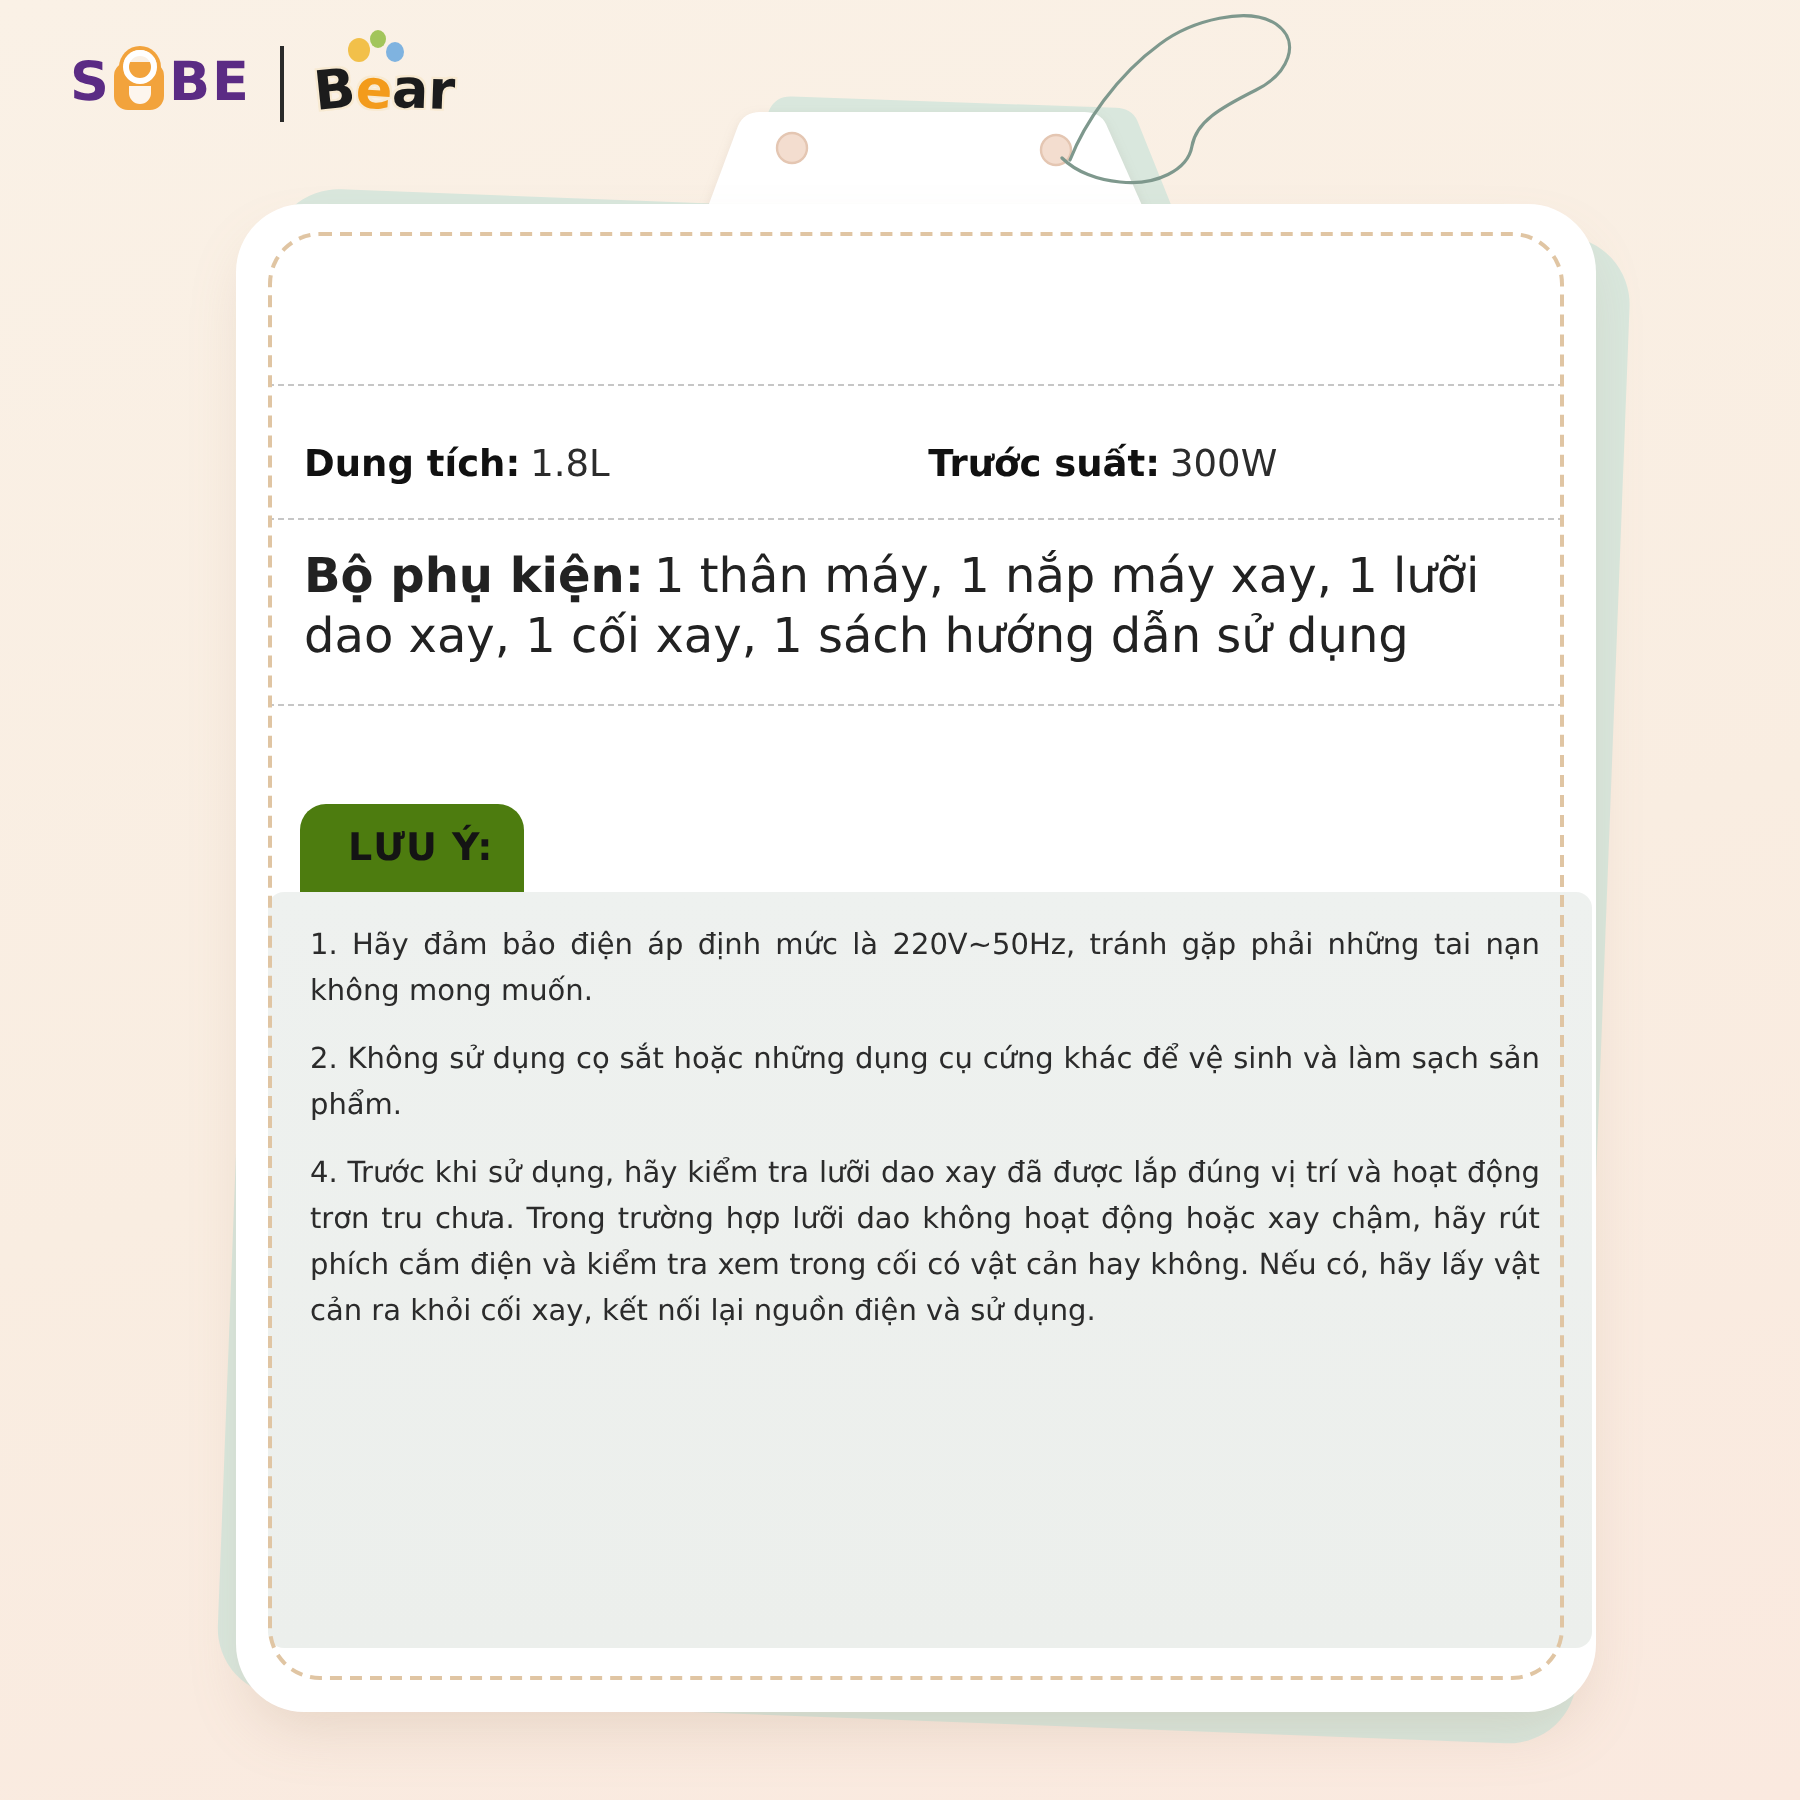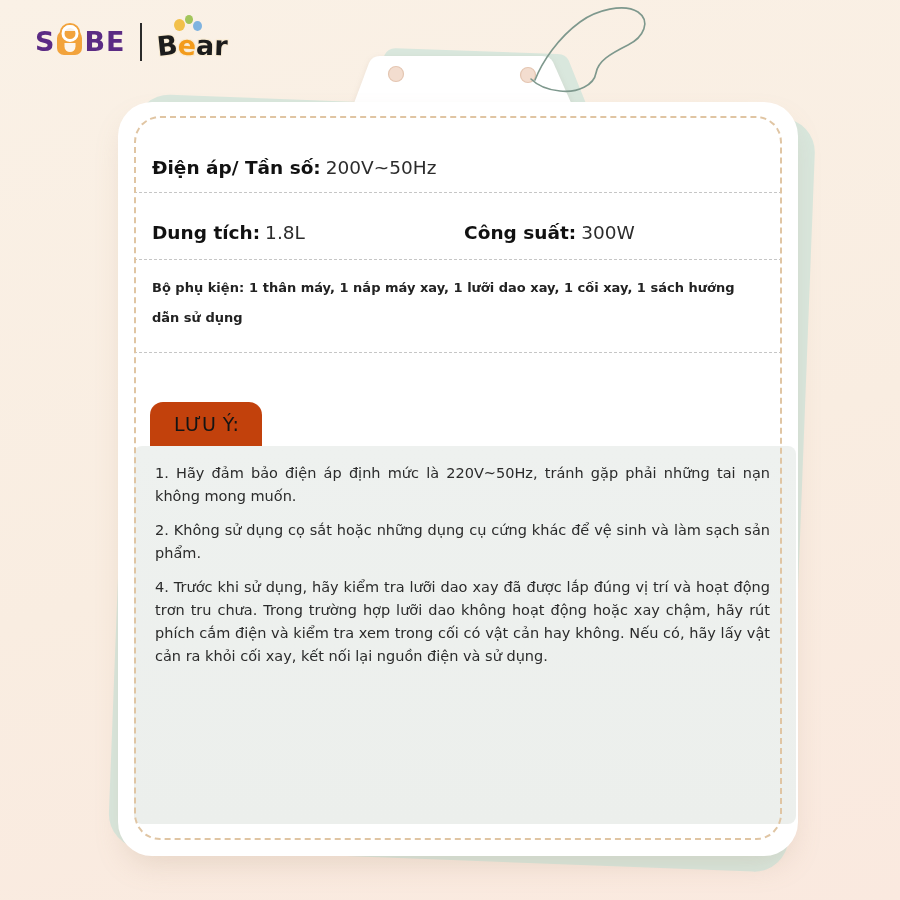--- a/index.html
+++ b/index.html
@@ -60,30 +60,30 @@
   .card-inner{ position:absolute; inset:16px; z-index:2; }
 
   
   .specs{ padding:24px 18px 0; font-size:18.5px; }
   .spec-row{ display:flex; align-items:center; height:50px; }
   .spec-row.second{ height:66px; padding-top:12px;justify-content:space-between; }
   .spec-cell{ flex:0 0 51%; white-space:nowrap; }
   .spec-cell b{ color:#111; margin-right:5px; }
   .spec-cell span{ color:#2c2c2c; }
   .sep{ border-top:1.5px dashed #c6c6c6; margin:0 -18px; }
-  .acc{ height:92px; padding-top:13px; line-height:30px; font-size:13px;font-weight:bold; }
+  .acc{ height:92px; padding-top:13px; line-height:30px; font-size:24px; }
   .acc b{ margin-right:5px; }
 
   
   .notes{ position:absolute; left:0; right:-14px; top:284px; }
   .notes-tab{
     position:relative; margin-left:16px; width:112px; height:44px;
-    background:#c2410c; border-radius:13px 13px 0 0;
+    background:#4d7c0f; border-radius:13px 13px 0 0;
     display:flex; align-items:center; padding-left:24px;
-    font-weight:normal; font-size:19px; letter-spacing:.5px; color:#141414;
+    font-weight:bold; font-size:19px; letter-spacing:.5px; color:#141414;
   }
   .notes-panel{
     min-height:378px; background:linear-gradient(180deg,#eef1ef 0%,#ecefec 100%);
     border-radius:8px; padding:16px 26px 6px 21px;
     font-size:14.5px; line-height:23px; color:#2b2b2b; text-align:justify;
   }
   .notes-panel p{ margin-bottom:11px; }
 </style>
 </head>
 <body>
@@ -113,31 +113,28 @@
     <circle cx="66" cy="74" r="7.5" fill="#f3ddcf" stroke="#e4c6b2" stroke-width="1.2"></circle>
     <circle cx="198" cy="75" r="7.5" fill="#f3ddcf" stroke="#e4c6b2" stroke-width="1.2"></circle>
     <path d="M 205 80 C 212 62, 228 38, 250 22 C 266 10, 294 3, 308 12 C 321 21, 314 37, 298 45 C 280 54, 268 61, 266 73 C 264 85, 248 93, 230 91 C 219 90, 208 86, 201 79" fill="none" stroke="#7e988d" stroke-width="1.6" stroke-linecap="round"></path>
   </svg>
 
   <div class="card">
     <div class="card-inner">
 
       <div class="specs">
         <div class="spec-row">
-          <div class="spec-cell">
-            <b>Điện áp/ Tần số:</b><span>200V~50Hz</span>
-          </div>
         </div>
         <div class="sep"></div>
         <div class="spec-row second">
           <div class="spec-cell">
             <b>Dung tích:</b><span>1.8L</span>
           </div>
           <div class="spec-cell">
-            <b>Công suất:</b><span>300W</span>
+            <b>Trước suất:</b><span>300W</span>
           </div>
         </div>
         <div class="sep"></div>
         <div class="acc">
           <b>Bộ phụ kiện:</b><span>1 thân máy, 1 nắp máy xay, 1 lưỡi dao xay, 1 cối xay, 1 sách hướng dẫn sử dụng</span>
         </div>
         <div class="sep"></div>
       </div>
 
       <div class="notes">

